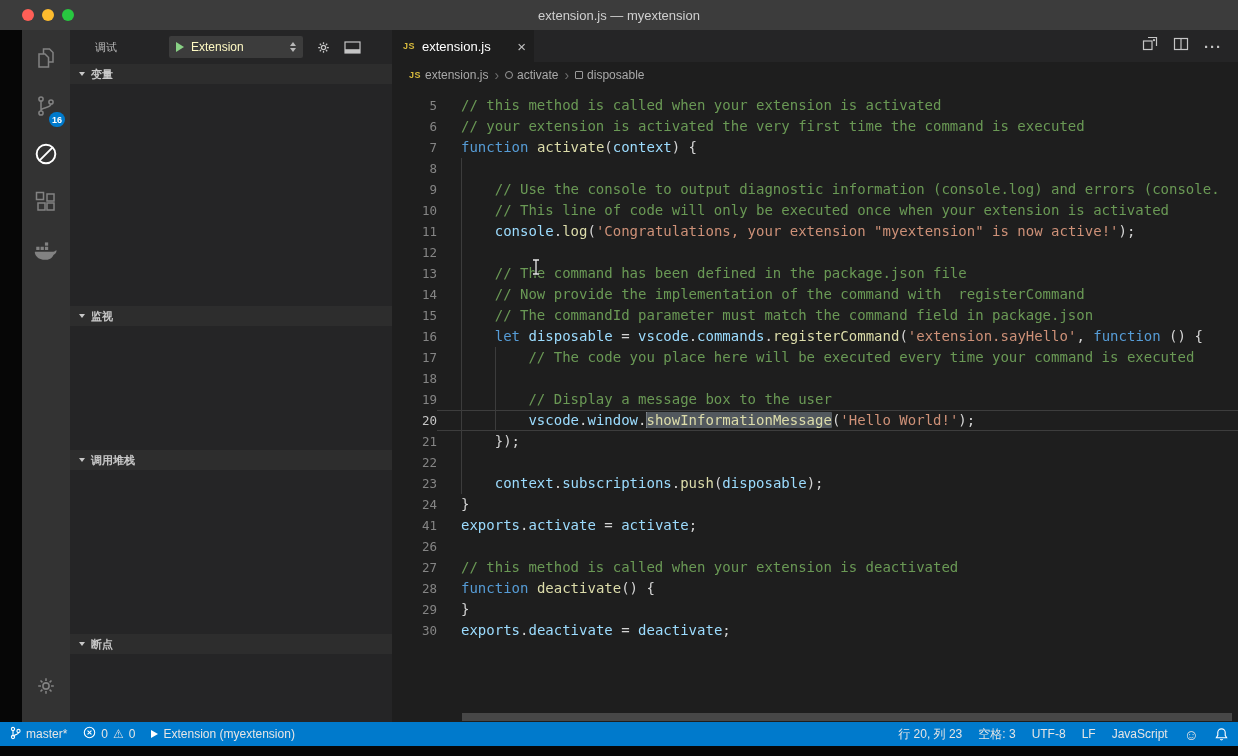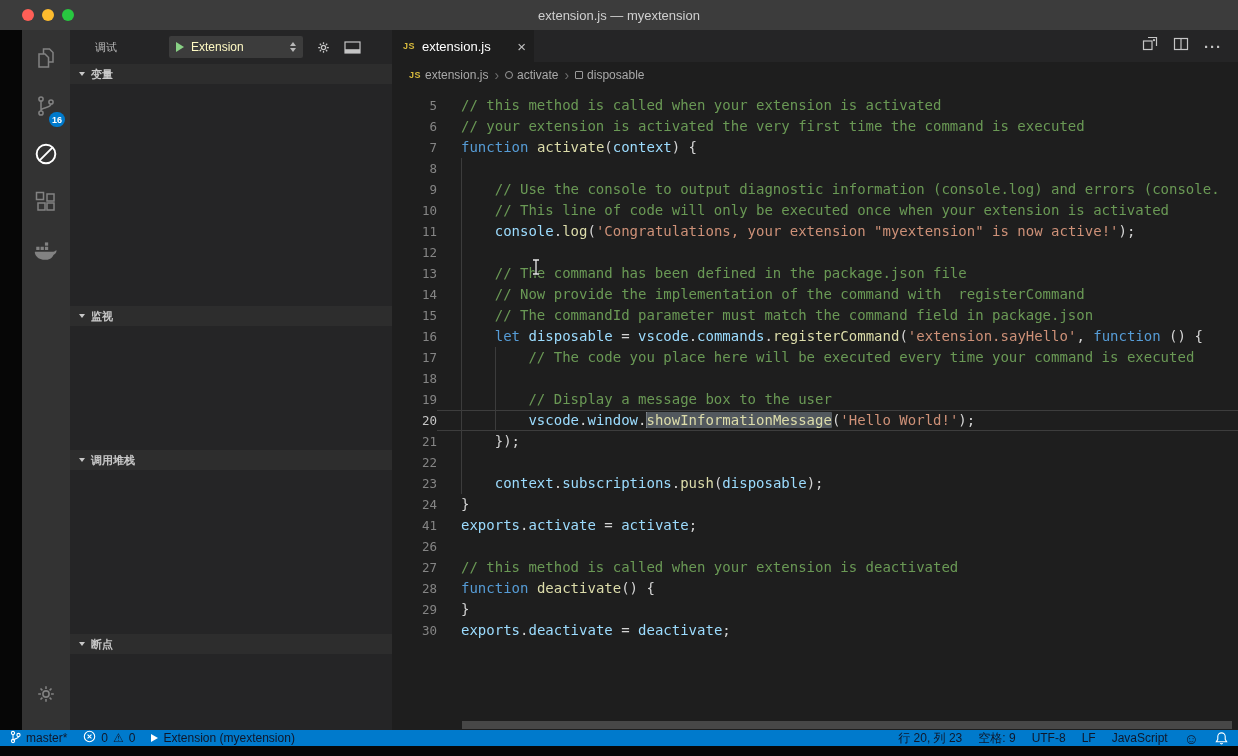--- a/index.html
+++ b/index.html
@@ -69,21 +69,21 @@
   .code-line.current .ln{color:#c6c6c6;}
   .guide{position:absolute;top:0;bottom:0;width:1px;background:#3c3c3c;}
   .tk-c{color:#6a9955;}.tk-k{color:#569cd6;}.tk-f{color:#dcdcaa;}.tk-v{color:#9cdcfe;}.tk-s{color:#ce9178;}.tk-p{color:#d4d4d4;}
   .tk-w{color:#dcdcaa;background:rgba(95,102,110,.8);border-radius:1px;}
   .caret{display:inline-block;width:1px;height:16px;background:#c8c8c8;vertical-align:-3px;margin:0 -.5px;}
 
   .hscroll{position:absolute;bottom:0;left:0;right:0;height:10px;flex:none;}
   .hscroll .thumb{position:absolute;left:70px;right:6px;top:1px;bottom:1px;background:rgba(121,121,121,.45);}
 
   
-  .statusbar{height:16px;background:#007acc;display:flex;align-items:center;color:#0f172a;font-size:12px;padding:0 10px;flex:none;}
+  .statusbar{height:24px;background:#007acc;display:flex;align-items:center;color:#e5e5e5;font-size:12px;padding:0 10px;flex:none;}
   .stat-left{display:flex;align-items:center;gap:16px;}
   .stat-right{margin-left:auto;display:flex;align-items:center;gap:16px;}
   .stat-item{display:flex;align-items:center;gap:5px;cursor:pointer;white-space:nowrap;}
   .warn-glyph{font-size:12px;line-height:1;}
   .smiley{font-size:15px;line-height:1;}
   .stat-play{width:0;height:0;border-left:7px solid #ffffff;border-top:4.5px solid transparent;border-bottom:4.5px solid transparent;}
 
   .bottom-strip{height:10px;background:#060606;flex:none;}
 
   .mouse-ibeam{position:absolute;left:530px;top:258px;pointer-events:none;z-index:50;}
@@ -395,21 +395,21 @@
       <span class="stat-item">
         <span class="stat-play"></span>
         <span>Extension (myextension)</span>
       </span>
     </div>
     <div class="stat-right">
       <span class="stat-item">
         <span>行 20, 列 23</span>
       </span>
       <span class="stat-item">
-        <span>空格: 9</span>
+        <span>空格: 3</span>
       </span>
       <span class="stat-item">
         <span>UTF-8</span>
       </span>
       <span class="stat-item">
         <span>LF</span>
       </span>
       <span class="stat-item">
         <span>JavaScript</span>
       </span>

